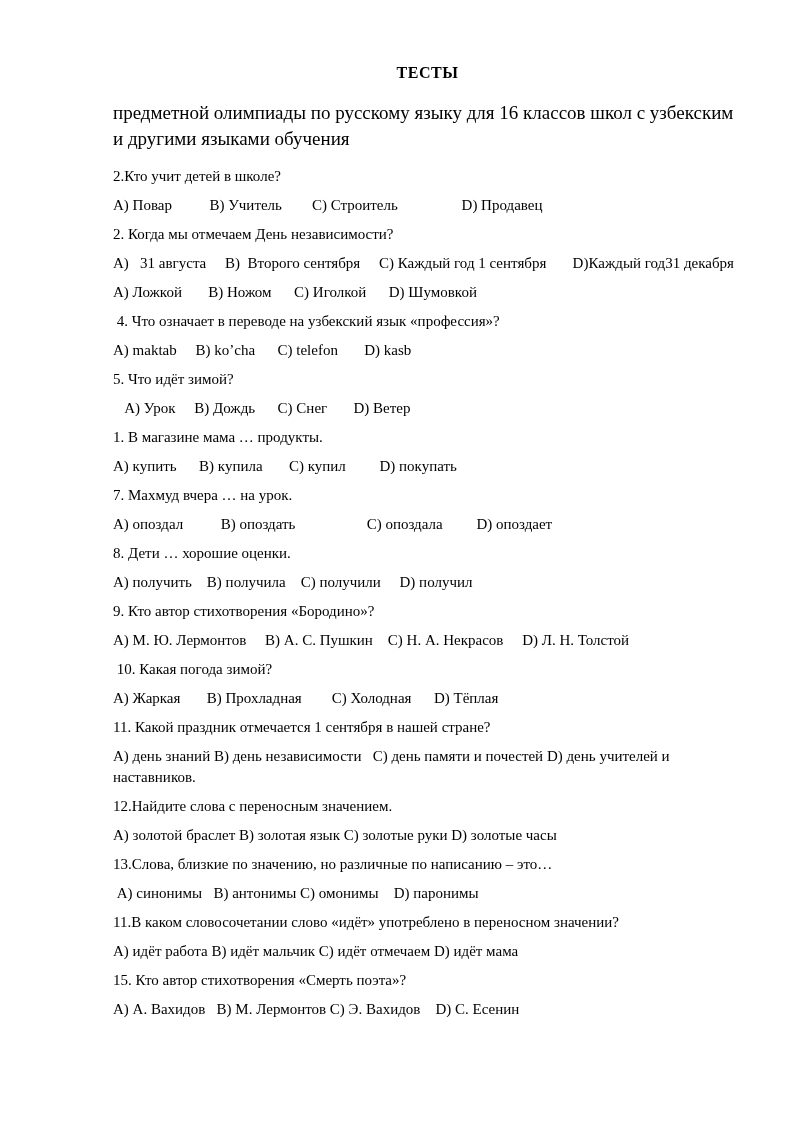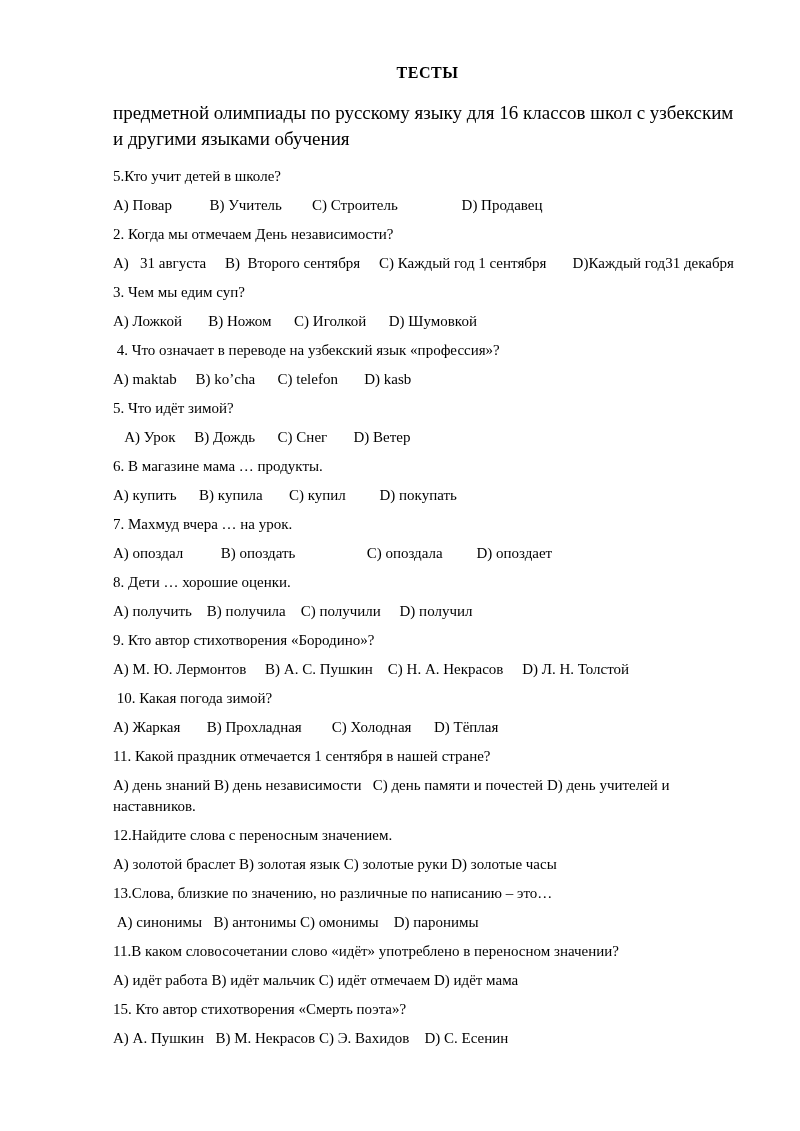--- a/index.html
+++ b/index.html
@@ -41,41 +41,40 @@
 </style>
 </head>
 <body>
 
 <div class="page">
   <h1 class="doc-title">ТЕСТЫ</h1>
   <p class="doc-subtitle">предметной олимпиады по русскому языку для 16 классов школ с узбекским и другими языками обучения</p>
 
   <div class="q-section">
     <div>
-      <p>5.Кто учит детей в школе?</p>
+      <p>2.Кто учит детей в школе?</p>
       <p>A) Повар          B) Учитель        C) Строитель                 D) Продавец</p>
     </div>
     <div>
       <p>2. Когда мы отмечаем День независимости?</p>
       <p>A)   31 августа     B)  Второго сентября     C) Каждый год 1 сентября       D)Каждый год31 декабря</p>
     </div>
     <div>
-      <p>3. Чем мы едим суп?</p>
       <p>A) Ложкой       B) Ножом      C) Иголкой      D) Шумовкой</p>
     </div>
     <div>
       <p> 4. Что означает в переводе на узбекский язык «профессия»?</p>
       <p>A) maktab     B) ko’cha      C) telefon       D) kasb</p>
     </div>
     <div>
       <p>5. Что идёт зимой?</p>
       <p>   A) Урок     B) Дождь      C) Снег       D) Ветер</p>
     </div>
     <div>
-      <p>6. В магазине мама … продукты.</p>
+      <p>1. В магазине мама … продукты.</p>
       <p>A) купить      B) купила       C) купил         D) покупать</p>
     </div>
     <div>
       <p>7. Махмуд вчера … на урок.</p>
       <p>A) опоздал          B) опоздать                   C) опоздала         D) опоздает</p>
     </div>
     <div>
       <p>8. Дети … хорошие оценки.</p>
       <p>A) получить    B) получила    C) получили     D) получил</p>
     </div>
@@ -98,16 +97,16 @@
     <div>
       <p>13.Слова, близкие по значению, но различные по написанию – это…</p>
       <p> A) синонимы   B) антонимы C) омонимы    D) паронимы</p>
     </div>
     <div>
       <p>11.В каком словосочетании слово «идёт» употреблено в переносном значении?</p>
       <p>A) идёт работа B) идёт мальчик C) идёт отмечаем D) идёт мама</p>
     </div>
     <div>
       <p>15. Кто автор стихотворения «Смерть поэта»?</p>
-      <p>A) А. Пушкин   B) М. Некрасов C) Э. Вахидов    D) С. Есенин</p>
+      <p>A) А. Вахидов   B) М. Лермонтов C) Э. Вахидов    D) С. Есенин</p>
     </div>
   </div>
 </div>
 
 </body></html>

